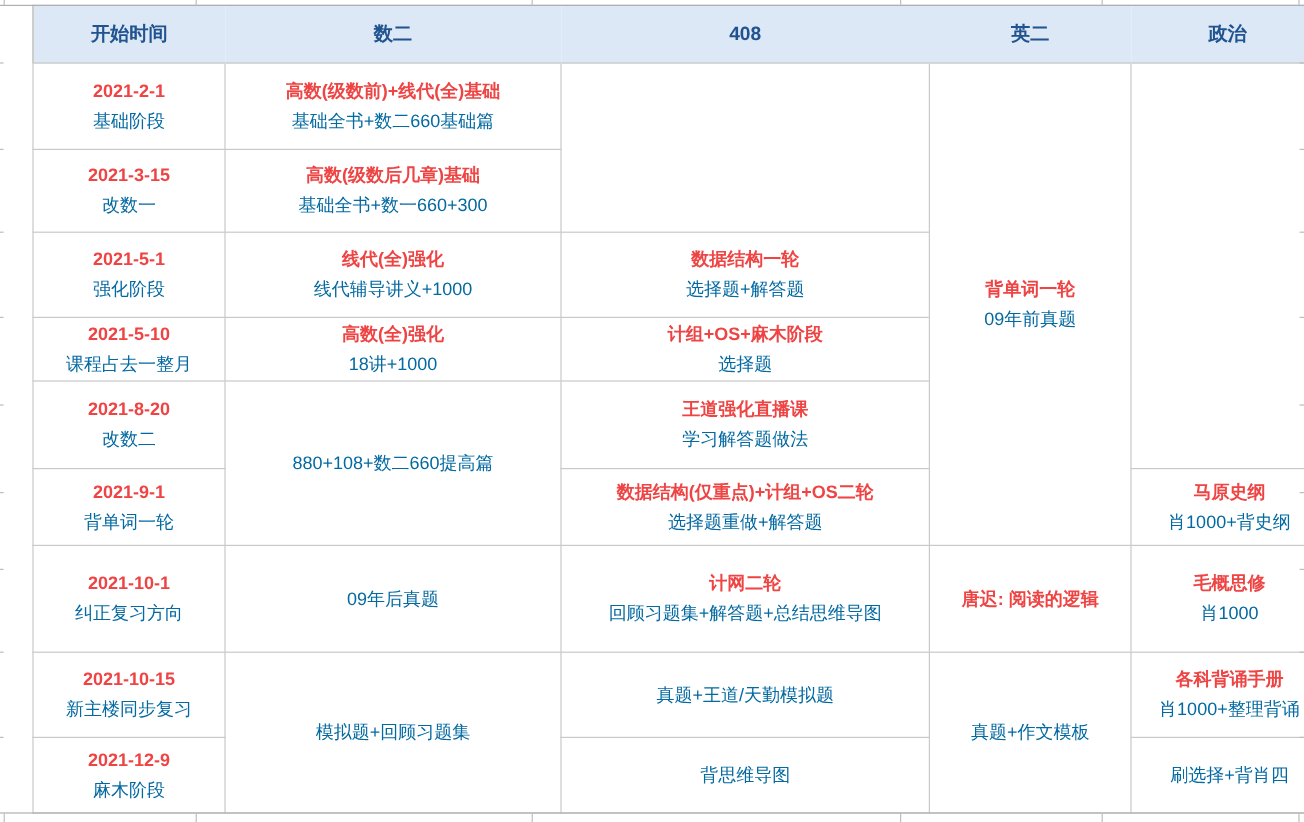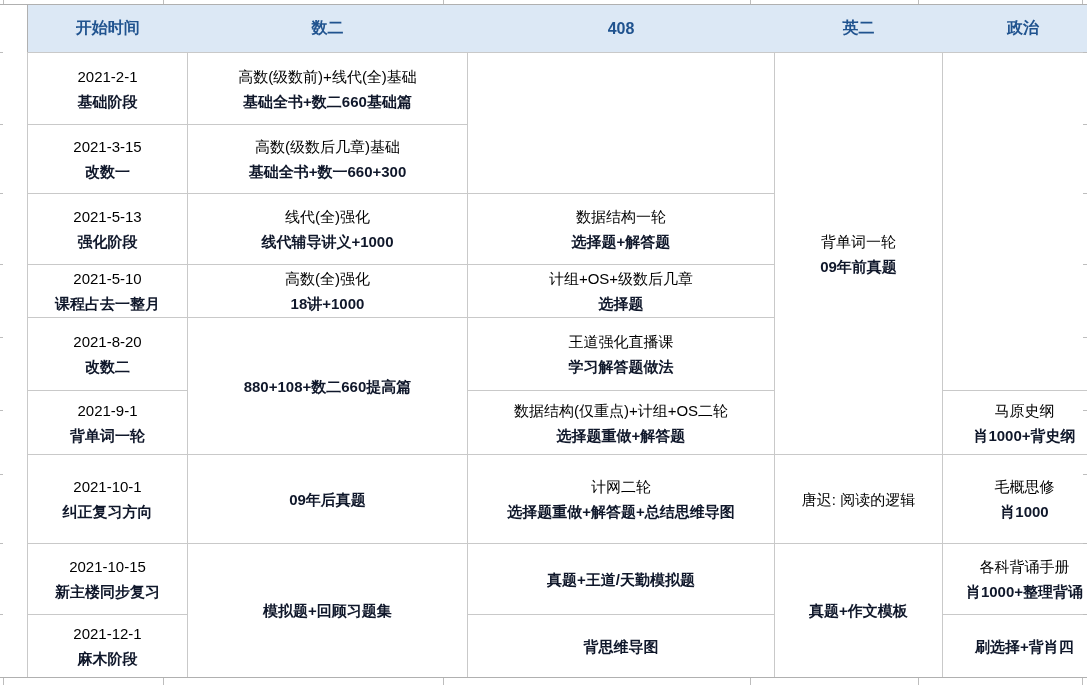--- a/index.html
+++ b/index.html
@@ -32,22 +32,22 @@
   .plan th:first-child{border-left:1px solid #b0b0b0;}
   .plan th:last-child{border-right:6px solid #15803d;}
   .plan td{
     border:1px solid #c9c9c9;
     text-align:center;
     vertical-align:middle;
     padding:0 4px;
     font-size:15px;
     line-height:25px;
   }
-  .t-blue{color:#000000;font-weight:normal;}
-  .t-dark{color:#0f172a;font-weight:bold;}
+  .t-blue{color:#ef4444;font-weight:bold;}
+  .t-dark{color:#0369a1;font-weight:normal;}
   .stub{position:absolute;background:#bdbdbd;}
   .hline{position:absolute;left:0;width:1087px;height:1px;background:#b0b0b0;}
 </style>
 </head>
 <body>
 
 <div class="screen">
 
   <table class="plan">
     <colgroup>
@@ -88,21 +88,21 @@
           <div class="t-blue">2021-3-15</div>
           <div class="t-dark">改数一</div>
         </td>
         <td>
           <div class="t-blue">高数(级数后几章)基础</div>
           <div class="t-dark">基础全书+数一660+300</div>
         </td>
       </tr>
       <tr style="height:71px">
         <td>
-          <div class="t-blue">2021-5-13</div>
+          <div class="t-blue">2021-5-1</div>
           <div class="t-dark">强化阶段</div>
         </td>
         <td>
           <div class="t-blue">线代(全)强化</div>
           <div class="t-dark">线代辅导讲义+1000</div>
         </td>
         <td>
           <div class="t-blue">数据结构一轮</div>
           <div class="t-dark">选择题+解答题</div>
         </td>
@@ -110,21 +110,21 @@
       <tr style="height:53px">
         <td>
           <div class="t-blue">2021-5-10</div>
           <div class="t-dark">课程占去一整月</div>
         </td>
         <td>
           <div class="t-blue">高数(全)强化</div>
           <div class="t-dark">18讲+1000</div>
         </td>
         <td>
-          <div class="t-blue">计组+OS+级数后几章</div>
+          <div class="t-blue">计组+OS+麻木阶段</div>
           <div class="t-dark">选择题</div>
         </td>
       </tr>
       <tr style="height:73px">
         <td>
           <div class="t-blue">2021-8-20</div>
           <div class="t-dark">改数二</div>
         </td>
         <td rowspan="2">
           <div class="t-dark">880+108+数二660提高篇</div>
@@ -151,21 +151,21 @@
       <tr style="height:89px">
         <td>
           <div class="t-blue">2021-10-1</div>
           <div class="t-dark">纠正复习方向</div>
         </td>
         <td>
           <div class="t-dark">09年后真题</div>
         </td>
         <td>
           <div class="t-blue">计网二轮</div>
-          <div class="t-dark">选择题重做+解答题+总结思维导图</div>
+          <div class="t-dark">回顾习题集+解答题+总结思维导图</div>
         </td>
         <td>
           <div class="t-blue">唐迟: 阅读的逻辑</div>
         </td>
         <td>
           <div class="t-blue">毛概思修</div>
           <div class="t-dark">肖1000</div>
         </td>
       </tr>
       <tr style="height:71px">
@@ -182,21 +182,21 @@
         <td rowspan="2">
           <div class="t-dark">真题+作文模板</div>
         </td>
         <td>
           <div class="t-blue">各科背诵手册</div>
           <div class="t-dark">肖1000+整理背诵</div>
         </td>
       </tr>
       <tr style="height:63px">
         <td>
-          <div class="t-blue">2021-12-1</div>
+          <div class="t-blue">2021-12-9</div>
           <div class="t-dark">麻木阶段</div>
         </td>
         <td>
           <div class="t-dark">背思维导图</div>
         </td>
         <td>
           <div class="t-dark">刷选择+背肖四</div>
         </td>
       </tr>
     </tbody>

